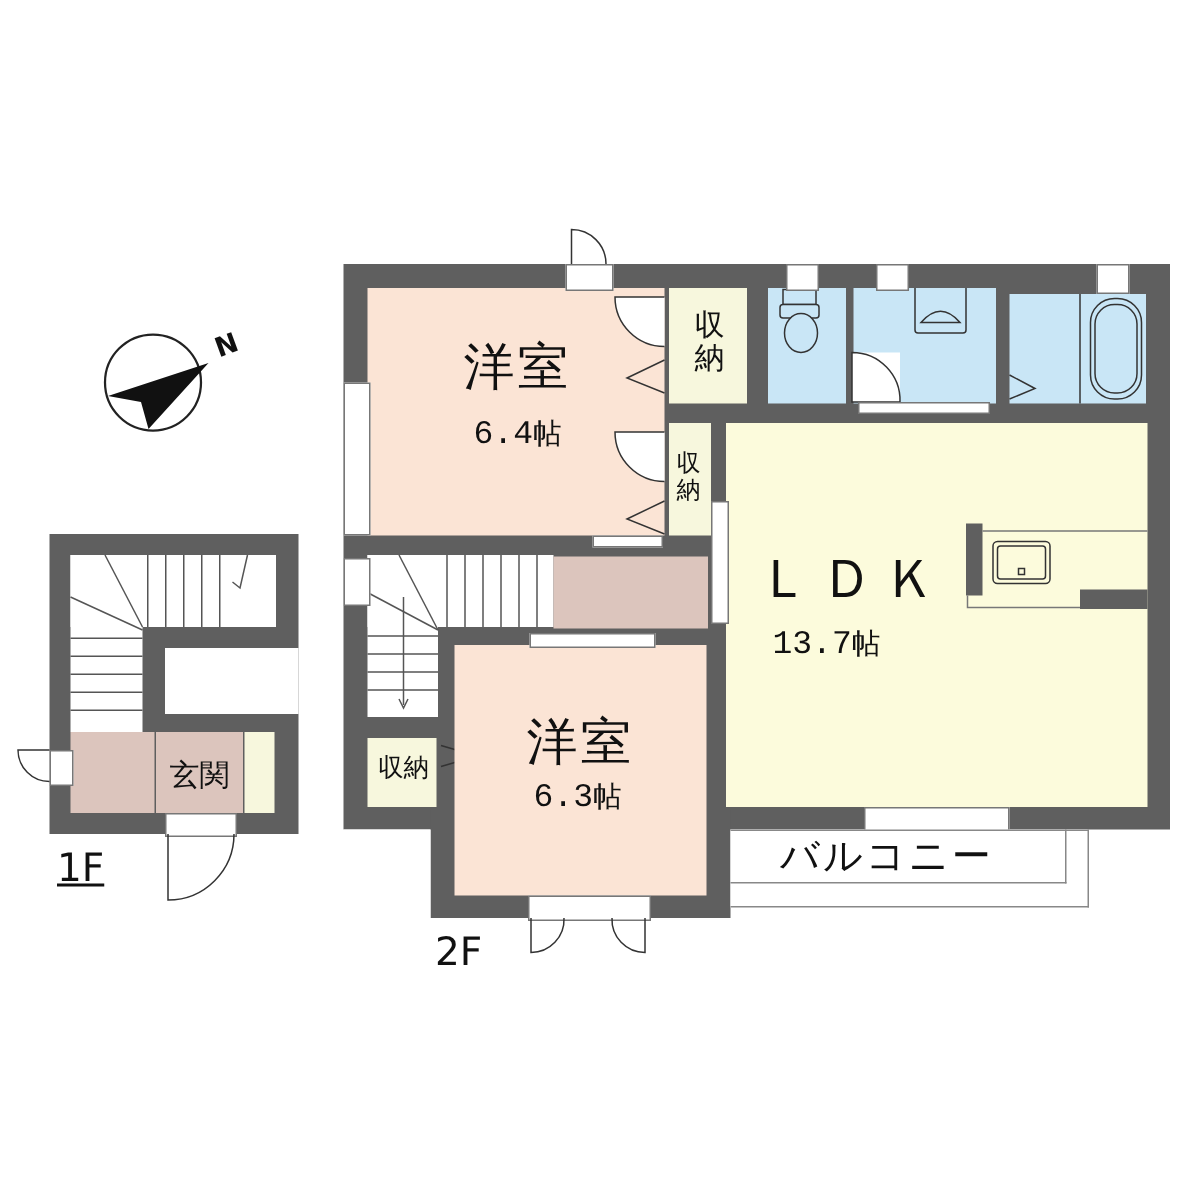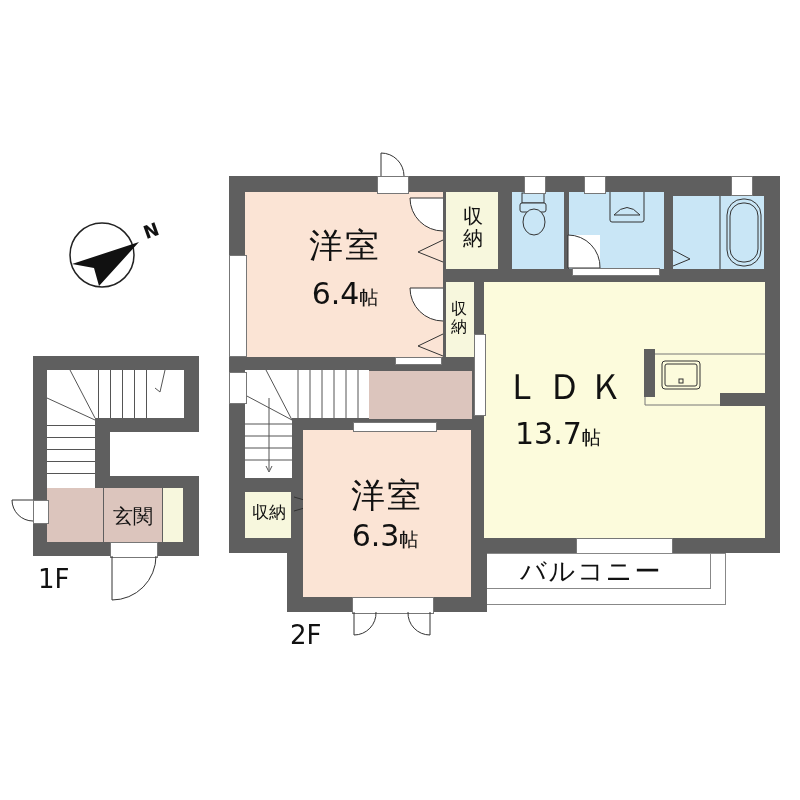--- a/index.html
+++ b/index.html
@@ -7,21 +7,21 @@
   .abs{position:absolute;box-sizing:border-box;}
   .wall{background:#5f5f5f;}
   .room-pink{background:#fbe4d5;}
   .room-mauve{background:#dcc5bd;}
   .room-yellow{background:#fcfbdc;}
   .room-cream{background:#f7f7dd;}
   .room-blue{background:#c9e6f6;}
   .white{background:#ffffff;}
   .label{position:absolute;color:#111;text-align:center;line-height:1.05;font-weight:500;}
   .big{font-size:34px;letter-spacing:2px;}
-  .num{font-size:30px;}
+  .num{font-size:22px;font-family:Liberation Mono, monospace;}
   .tsu{font-size:19px;}
   .small{font-size:20px;line-height:1.1;}
   .floor{font-size:26px;color:#111;}
   .stairline{position:absolute;background:#555;}
   .win{position:absolute;background:#fff;border:1px solid #777;}
   svg{position:absolute;overflow:visible;}
 </style>
 </head>
 <body>
 
@@ -65,21 +65,21 @@
 
   <div class="win" style="left:33px;top:500px;width:14px;height:22px;"></div>
   <svg width="40" height="40" style="left:0;top:0;">
     <path d="M33,500 L12,500 A21,21 0 0,0 33,521" fill="none" stroke="#333" stroke-width="1"></path>
   </svg>
 
   <div class="win" style="left:110px;top:542px;width:46px;height:14px;"></div>
   <svg width="200" height="700" style="left:0;top:0;">
     <path d="M112,556 L112,600 A44,44 0 0,0 156,556" fill="none" stroke="#333" stroke-width="1"></path>
   </svg>
-  <span class="label floor" style="left:38px;top:566px;">1F</span>
+  <span class="label floor" style="left:38px;top:566px;text-decoration:underline;">1F</span>
 </div>
 
 <div>
 
   <div class="abs wall" style="left:229px;top:176px;width:551px;height:377px;"></div>
   <div class="abs wall" style="left:287px;top:540px;width:200px;height:72px;"></div>
   <div class="abs white" style="left:229px;top:553px;width:58px;height:60px;"></div>
 
   <div class="abs room-pink" style="left:245px;top:192px;width:198px;height:165px;"></div>
   <span class="label big" style="left:290px;top:228px;width:110px;">洋室</span>

